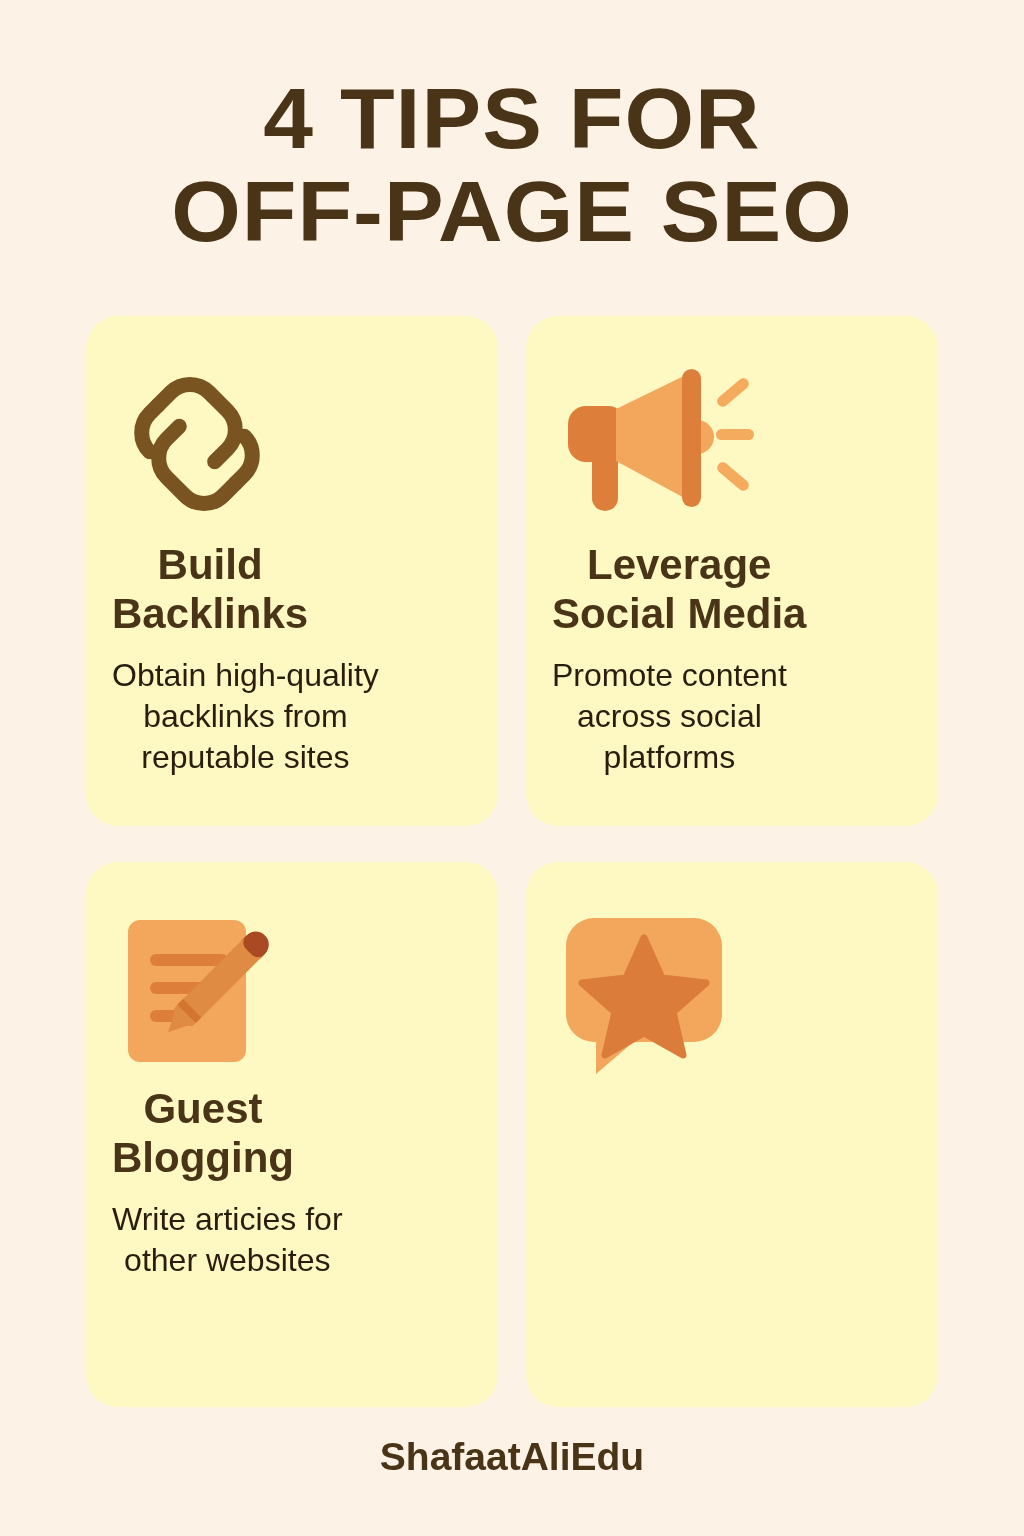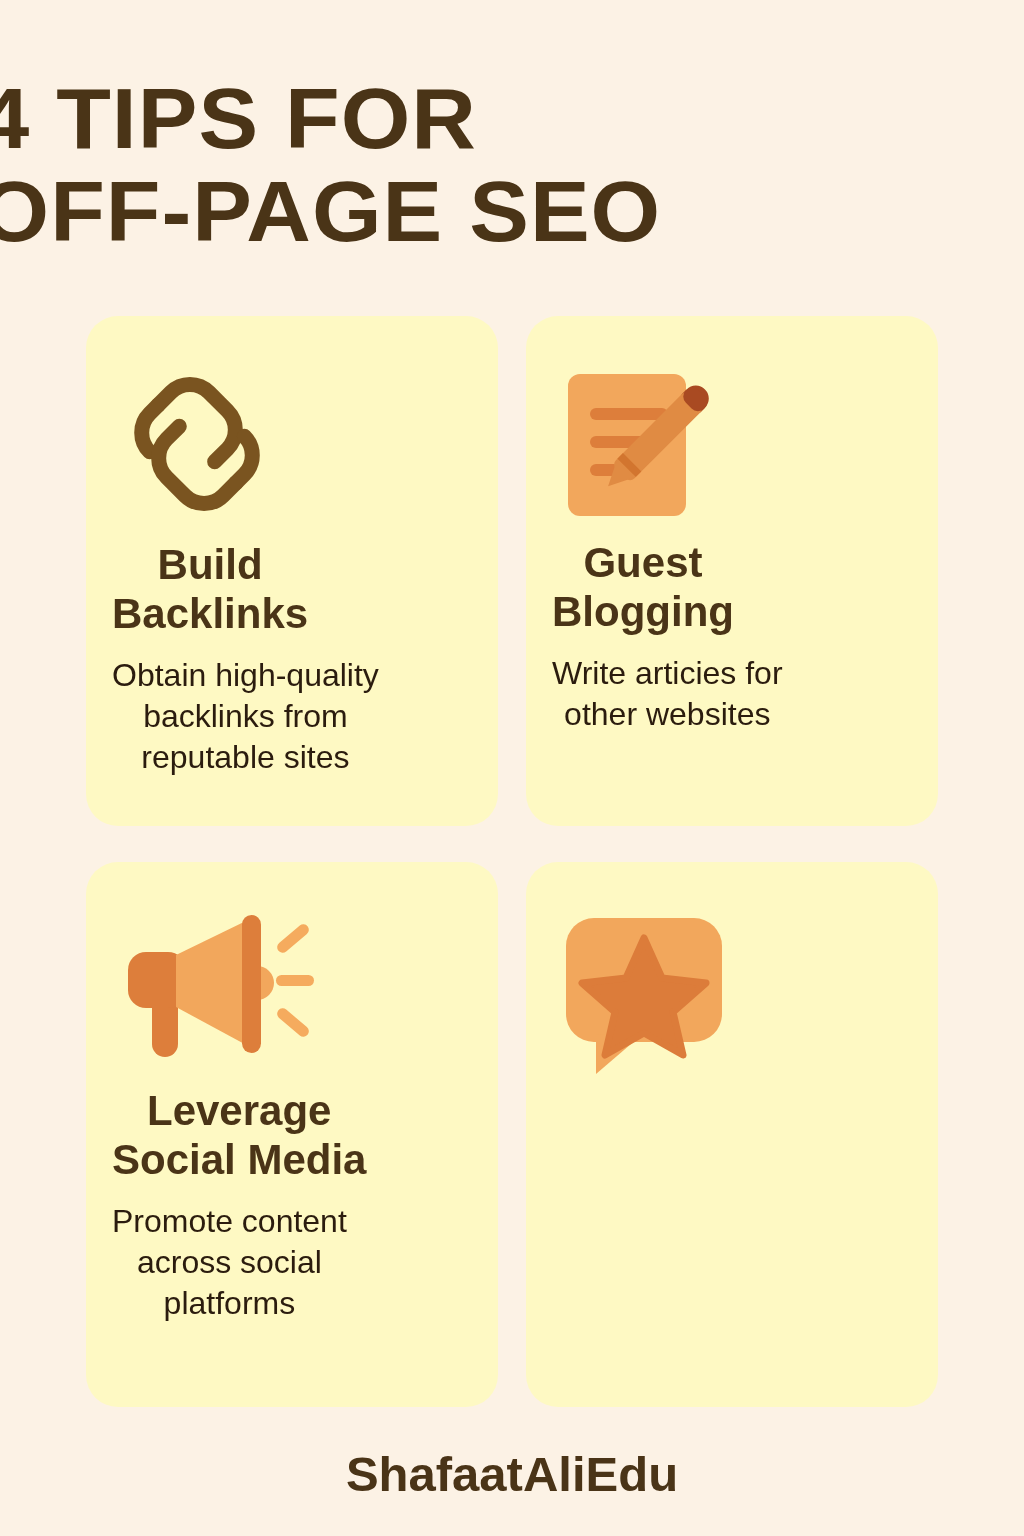--- a/index.html
+++ b/index.html
@@ -21,21 +21,21 @@
     height: 1536px;
     position: relative;
     display: flex;
     flex-direction: column;
     align-items: center;
   }
 
   
   .title-block {
     width: 100%;
-    text-align: left;
+    text-align: center;
     margin-top: 72px;
   }
 
   .title-line {
     display: block;
     font-family: "Liberation Sans", sans-serif;
     font-weight: bold;
     font-size: 86px;
     line-height: 1.08;
     letter-spacing: 1px;
@@ -92,22 +92,22 @@
   }
 
   .card-2 .icon-wrap,
   .card-4 .icon-wrap { height: 188px; }
 
   .card-3 .card-title,
   .card-4 .card-title { margin-top: 0; }
 
   
   .brand {
-    margin-top: 39px;
-    font-size: 49px;
+    margin-top: 28px;
+    font-size: 39px;
     font-weight: bold;
     color: #4A3417;
     letter-spacing: 0px;
     text-align: center;
   }
 </style>
 </head>
 <body>
 
 <div class="page">
@@ -132,48 +132,20 @@
           </g>
         </svg>
       </div>
       <div class="card-title">Build
 Backlinks</div>
       <div class="card-desc">Obtain high-quality
 backlinks from
 reputable sites</div>
     </div>
 
-    <div class="card card-3">
-      <div class="icon-wrap">
-        <svg width="190" height="175" viewBox="0 0 190 175" aria-hidden="true">
-
-          <rect x="16" y="18" width="118" height="142" rx="12" fill="#F2A75C"></rect>
-
-          <rect x="38" y="52" width="78" height="12" rx="6" fill="#DD7E3B"></rect>
-          <rect x="38" y="80" width="58" height="12" rx="6" fill="#DD7E3B"></rect>
-          <rect x="38" y="108" width="40" height="12" rx="6" fill="#DD7E3B"></rect>
-
-          <g transform="rotate(45 95 90)">
-            <rect x="83" y="18" width="26" height="110" rx="6" fill="#E08B43"></rect>
-
-            <path d="M83 30 a13 13 0 0 1 26 0 v-8 a13 13 0 0 0 -26 0 z" fill="#A94A22"></path>
-            <rect x="83" y="14" width="26" height="18" rx="9" fill="#A94A22"></rect>
-
-            <rect x="83" y="112" width="26" height="8" fill="#D2752F"></rect>
-
-            <path d="M83 120 L96 146 L109 120 Z" fill="#E08B43"></path>
-          </g>
-        </svg>
-      </div>
-      <div class="card-title">Guest
-Blogging</div>
-      <div class="card-desc">Write articies for
-other websites</div>
-    </div>
-
     <div class="card card-2">
       <div class="icon-wrap">
         <svg width="210" height="165" viewBox="0 0 210 165" aria-hidden="true">
 
           <rect x="40" y="88" width="26" height="62" rx="13" fill="#DD7E3B"></rect>
 
           <rect x="16" y="45" width="58" height="56" rx="18" fill="#DD7E3B"></rect>
 
           <path d="M64 48 L138 12 L138 140 L64 100 Z" fill="#F2A75C"></path>
 
@@ -186,20 +158,48 @@
           <rect x="162" y="110" width="38" height="11" rx="5.5" fill="#F5AB5E" transform="rotate(40 181 115.5)"></rect>
         </svg>
       </div>
       <div class="card-title">Leverage
 Social Media</div>
       <div class="card-desc">Promote content
 across social
 platforms</div>
     </div>
 
+    <div class="card card-3">
+      <div class="icon-wrap">
+        <svg width="190" height="175" viewBox="0 0 190 175" aria-hidden="true">
+
+          <rect x="16" y="18" width="118" height="142" rx="12" fill="#F2A75C"></rect>
+
+          <rect x="38" y="52" width="78" height="12" rx="6" fill="#DD7E3B"></rect>
+          <rect x="38" y="80" width="58" height="12" rx="6" fill="#DD7E3B"></rect>
+          <rect x="38" y="108" width="40" height="12" rx="6" fill="#DD7E3B"></rect>
+
+          <g transform="rotate(45 95 90)">
+            <rect x="83" y="18" width="26" height="110" rx="6" fill="#E08B43"></rect>
+
+            <path d="M83 30 a13 13 0 0 1 26 0 v-8 a13 13 0 0 0 -26 0 z" fill="#A94A22"></path>
+            <rect x="83" y="14" width="26" height="18" rx="9" fill="#A94A22"></rect>
+
+            <rect x="83" y="112" width="26" height="8" fill="#D2752F"></rect>
+
+            <path d="M83 120 L96 146 L109 120 Z" fill="#E08B43"></path>
+          </g>
+        </svg>
+      </div>
+      <div class="card-title">Guest
+Blogging</div>
+      <div class="card-desc">Write articies for
+other websites</div>
+    </div>
+
     <div class="card card-4">
       <div class="icon-wrap">
         <svg width="185" height="175" viewBox="0 0 185 175" aria-hidden="true">
 
           <rect x="14" y="16" width="156" height="124" rx="28" fill="#F2A75C"></rect>
 
           <path d="M44 132 L44 172 L86 136 Z" fill="#F2A75C"></path>
 
           <path d="M92 36 L110 76 L154 81 L121 110 L131 153 L92 131 L53 153 L63 110 L30 81 L74 76 Z" fill="#DC7C3A" stroke="#DC7C3A" stroke-width="7" stroke-linejoin="round"></path>
         </svg>

